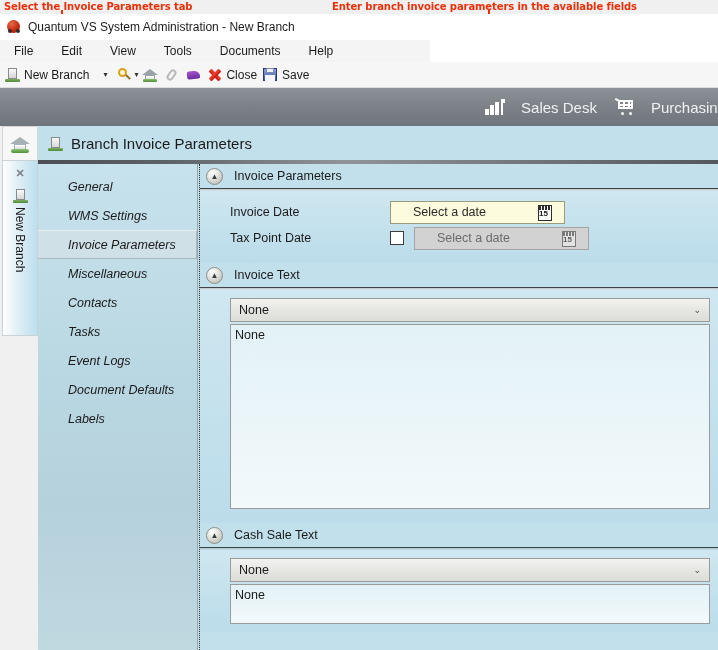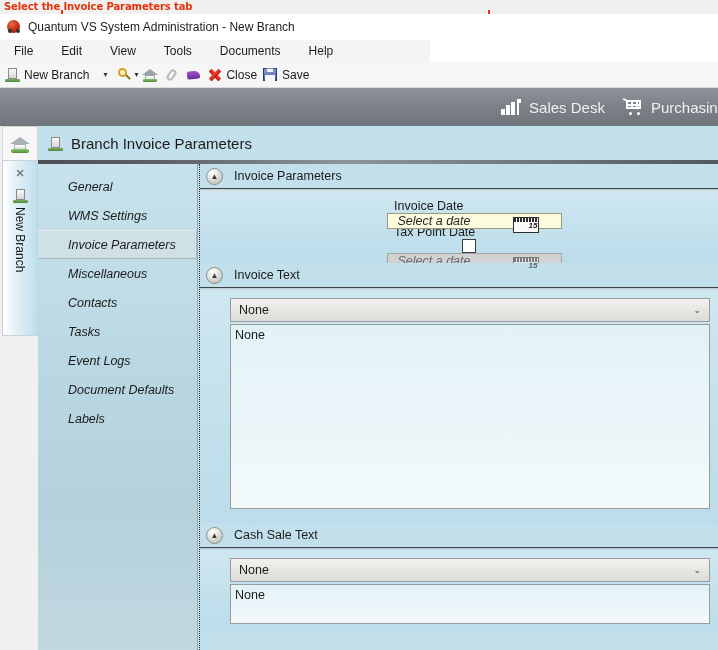--- a/index.html
+++ b/index.html
@@ -209,21 +209,21 @@
     display: flex; align-items: center; justify-content: flex-end;
     padding-right: 0px;
   }
   .ribbon-item {
     display: flex; align-items: center;
     color: #eef2f6; font-size: 15px;
     margin-left: 18px;
     cursor: default;
   }
   .ribbon-item:last-child { margin-right: -8px; }
-  .ribbon-label { margin-left: 8px; white-space: nowrap; }
+  .ribbon-label { margin-left: 16px; white-space: nowrap; }
 
   .ico-chart {
     position: relative; width: 20px; height: 16px; flex: 0 0 auto;
   }
   .ico-chart .b {
     position: absolute; bottom: 0; width: 4px; background: #ffffff;
   }
   .ico-chart .b1 { left: 0px; height: 6px; }
   .ico-chart .b2 { left: 5px; height: 10px; }
   .ico-chart .b3 { left: 10px; height: 13px; }
@@ -398,47 +398,46 @@
 
   .panel-body {
     background: linear-gradient(180deg,#cfe7f0 0%, #c2e0ec 60%, #bcdceb 100%);
     padding: 10px 0 8px 0;
   }
 
   .field-row {
     display: flex; align-items: center;
     height: 26px;
     padding-left: 30px;
-    flex-direction: column;
   }
   .field-label {
     width: 160px;
     font-size: 12.5px; color: #1b1b1b;
   }
 
   .date-input {
     position: relative;
     width: 175px; height: 23px;
     background: #fdfbdd;
     border: 1px solid #9a9a7f;
     display: flex; align-items: center;
-    padding-left: 10px;
-    font-size: 12.5px; color: #2a2a2a; font-style: italic;
+    padding-left: 22px;
+    font-size: 12.5px; color: #2a2a2a;
   }
   .date-input.disabled {
     background: #d2d2d2;
     border: 1px solid #a4a4a4;
     color: #6b6b6b;
   }
   .cal-ico {
-    position: absolute; right: 22px; top: 3px;
-    width: 26px; height: 16px;
+    position: absolute; right: 12px; top: 3px;
+    width: 14px; height: 16px;
     border: 1px solid #2d2d2d;
     background: #fafafa;
-    display: flex; align-items: flex-end; justify-content: flex-end;
+    display: flex; align-items: flex-end; justify-content: flex-start;
     font-size: 8px; font-weight: bold; color: #1b1b1b;
     line-height: 10px;
   }
   .cal-ico::before {
     content: "";
     position: absolute; left: 0; top: 0; right: 0; height: 4px;
     background: repeating-linear-gradient(90deg,#2d2d2d 0 2px,#fafafa 2px 3px);
   }
   .cal-ico.dim {
     border-color: #7a7a7a; background: #e3e3e3; color: #5e5e5e;
@@ -483,20 +482,21 @@
   .ta-short { height: 40px; }
 </style>
 </head>
 <body>
 
 <div id="app">
 
   <div class="anno-text" style="left:4px; top:1px;">Select the Invoice Parameters tab</div>
   <div class="anno-line" style="left:61px; top:10px; height:256px;"></div>
 
+  <div class="anno-text" style="left:332px; top:1px;">Enter branch invoice parameters in the available fields</div>
   <div class="anno-line" style="left:488px; top:10px; height:215px;"></div>
 
   <div class="titlebar">
     <span class="app-icon">
       <span class="ball"></span>
         <span class="dot1"></span>
         <span class="dot2"></span>
     </span>
     <span class="title-text">Quantum VS System Administration -  New Branch</span>
   </div>

